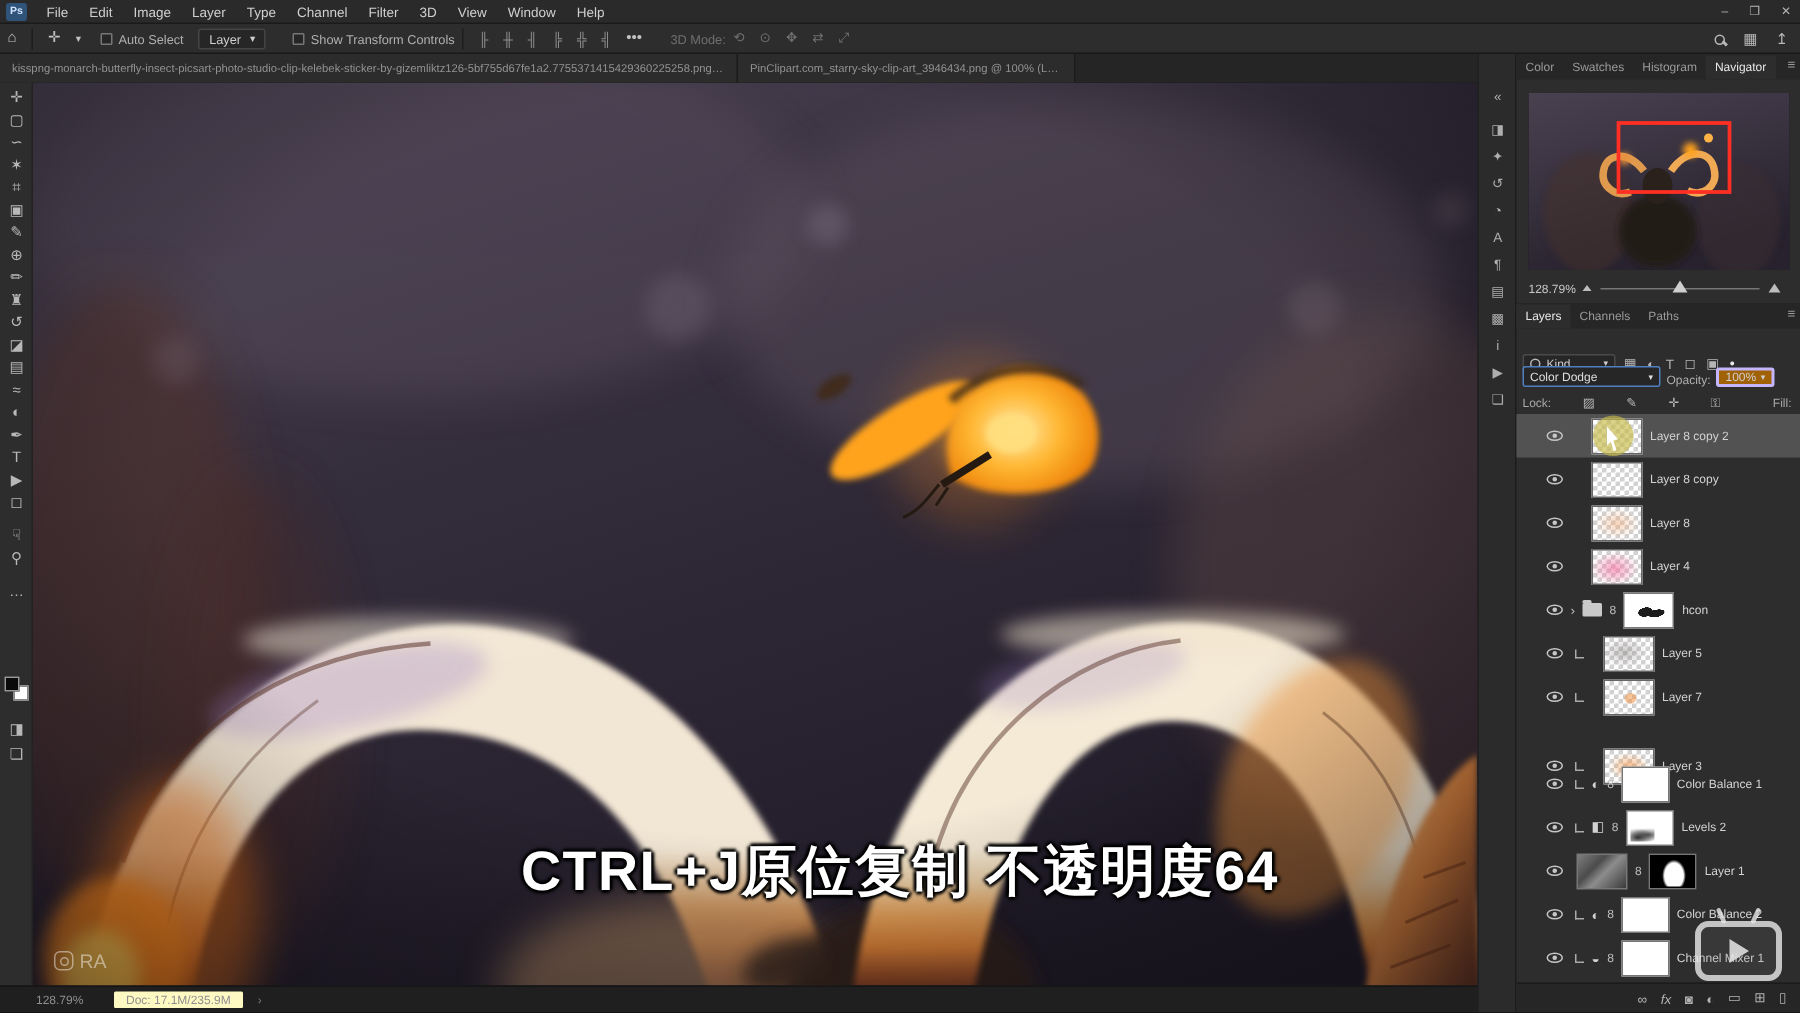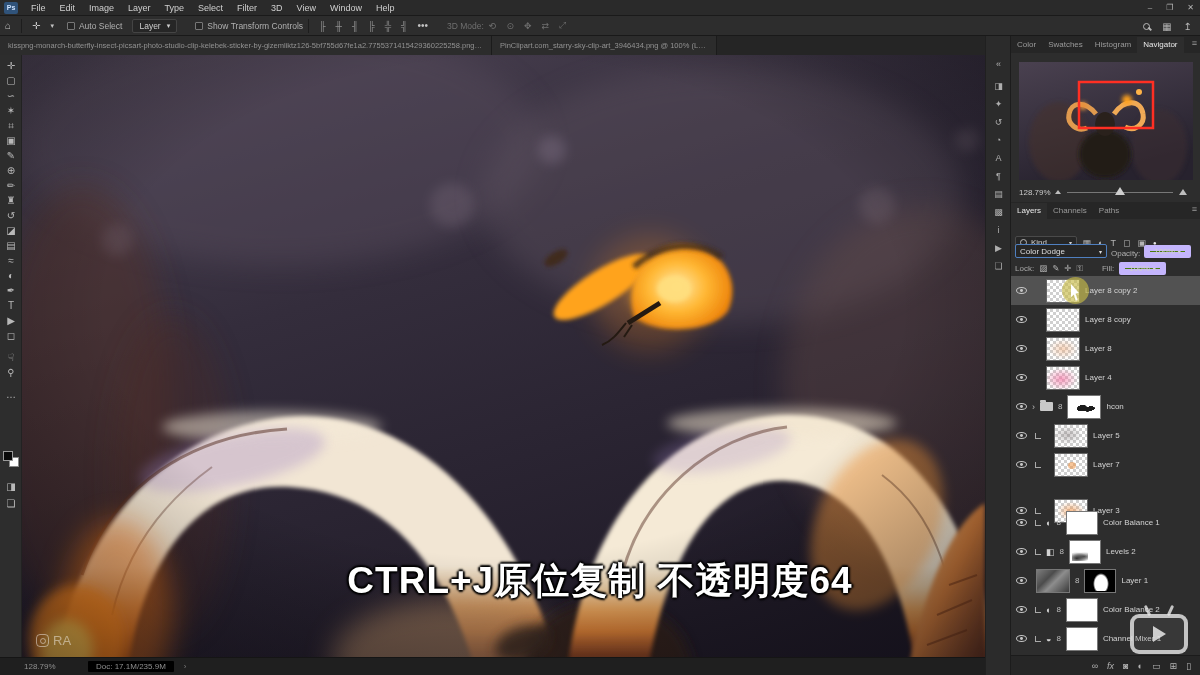--- a/index.html
+++ b/index.html
@@ -57,26 +57,26 @@
   .mtn{display:inline-block;width:0;height:0;border-left:4px solid transparent;border-right:4px solid transparent;border-bottom:6px solid #bdbdbd;}
   .mtn.small{border-left-width:3px;border-right-width:3px;border-bottom-width:4px;}
   #navtrack{position:absolute;left:56px;top:8px;width:106px;height:1px;background:#777;}
   #navknob{position:absolute;left:104px;top:3px;width:0;height:0;border-left:5px solid transparent;border-right:5px solid transparent;border-bottom:8px solid #cfcfcf;}
   
   #filterrow{position:absolute;left:4px;top:186px;width:182px;height:17px;display:flex;align-items:center;gap:4px;margin-top:12px;}
   .mini-select{display:flex;align-items:center;gap:4px;background:#262626;border:1px solid #4a4a4a;border-radius:2px;height:14px;padding:0 4px;font-size:8px;color:#cfcfcf;}
   .frico{color:#b5b5b5;font-size:9px;padding:0 1.5px;}
   #blendrow{position:absolute;left:4px;top:206px;width:182px;height:16px;display:flex;align-items:flex-end;gap:4px;color:#b0b0b0;font-size:8px;}
   #blendsel{display:flex;align-items:center;justify-content:space-between;width:92px;height:14px;background:#262626;border:1px solid #4f7fbf;border-radius:2px;padding:0 4px;font-size:8px;color:#dedede;}
-  .valsel{display:flex;align-items:center;gap:3px;background:#4d7c0f;border:6px solid #c4b5fd;border-radius:2px;height:13px;padding:0 4px;font-size:8px;color:#cfcfcf;}
-  #lockrow{position:absolute;left:4px;top:224px;width:182px;height:16px;display:flex;align-items:center;gap:5px;color:#a8a8a8;font-size:8px;}
+  .valsel{display:flex;align-items:center;gap:3px;background:#a16207;border:2px solid #c4b5fd;border-radius:2px;height:13px;padding:0 4px;font-size:8px;color:#cfcfcf;}
+  #lockrow{position:absolute;left:4px;top:224px;width:182px;height:16px;display:flex;align-items:center;gap:21px;color:#a8a8a8;font-size:8px;}
   .lockico{color:#b5b5b5;font-size:8.5px;}
   
   #layerlist{position:absolute;left:0;top:240px;width:190px;height:377px;}
-  .lrow{position:absolute;left:0;width:190px;height:29px;display:flex;align-items:center;padding-left:5px;gap:5px;}
+  .lrow{position:absolute;left:0;width:190px;height:29px;display:flex;align-items:center;padding-left:20px;gap:5px;}
   .lrow.selected{background:#525252;}
   .eye{width:11px;height:7px;border:1px solid #c5c5c5;border-radius:50%;position:relative;flex:none;}
   .eye::after{content:"";position:absolute;left:3.2px;top:1.4px;width:2.8px;height:2.8px;border-radius:50%;background:#c5c5c5;}
   .clip{width:6px;height:6px;border-left:1px solid #aaa;border-bottom:1px solid #aaa;flex:none;margin-left:3px;}
   .thumb{width:34px;height:24px;flex:none;border:1px solid #666;position:relative;
     background-image:linear-gradient(45deg,#cfcfcf 25%,transparent 25%,transparent 75%,#cfcfcf 75%),linear-gradient(45deg,#cfcfcf 25%,transparent 25%,transparent 75%,#cfcfcf 75%);
     background-size:6px 6px;background-position:0 0,3px 3px;background-color:#fff;}
   .thumb.warm::after{content:"";position:absolute;inset:0;background:radial-gradient(ellipse at 50% 50%,rgba(240,170,120,.5),transparent 65%);}
   .thumb.pink::after{content:"";position:absolute;inset:0;background:radial-gradient(ellipse at 45% 55%,rgba(244,110,160,.65),transparent 65%);}
   .thumb.orange::after{content:"";position:absolute;inset:0;background:radial-gradient(ellipse at 50% 50%,rgba(240,140,60,.6),transparent 60%);}
@@ -94,21 +94,21 @@
   .folder::before{content:"";position:absolute;left:0;top:-2px;width:6px;height:2px;background:#c9c9c9;border-radius:1px 1px 0 0;}
   .adjico{color:#d2d2d2;font-size:9px;flex:none;}
   .chain{color:#bdbdbd;font-size:8px;flex:none;}
   .expand{color:#bdbdbd;font-size:9px;flex:none;}
   .lname{color:#d2d2d2;font-size:8px;white-space:nowrap;overflow:hidden;}
   #layersbottom{position:absolute;left:0;top:619px;width:190px;height:20px;background:#262626;border-top:1px solid #1b1b1b;display:flex;align-items:center;justify-content:flex-end;gap:9px;padding-right:10px;}
   .bico{color:#b2b2b2;font-size:9px;}
   
   #statusbar{position:absolute;left:0;top:657px;width:985px;height:18px;background:#1f1f1f;border-top:1px solid #151515;display:flex;align-items:center;gap:0;color:#8f8f8f;font-size:8px;z-index:25;}
   #statuszoom{margin-left:24px;width:52px;}
-  #statusdoc{margin-left:12px;background:#000000;padding:1px 8px;border-radius:1px;}
+  #statusdoc{margin-left:0;background:#fef9c3;padding:1px 8px;border-radius:1px;}
   #statuschev{margin-left:10px;color:#7a7a7a;}
   
   #tvwm{position:absolute;left:1130px;top:614px;width:58px;height:40px;border:4px solid rgba(232,232,232,.8);border-radius:9px;z-index:40;background:rgba(120,120,120,.15);}
   #tvwm::before{content:"";position:absolute;left:12px;top:-13px;width:3px;height:11px;background:rgba(232,232,232,.8);transform:rotate(-25deg);border-radius:2px;}
   #tvwm::after{content:"";position:absolute;right:12px;top:-13px;width:3px;height:11px;background:rgba(232,232,232,.8);transform:rotate(25deg);border-radius:2px;}
   #tvplay{position:absolute;left:19px;top:8px;width:0;height:0;border-top:8px solid transparent;border-bottom:8px solid transparent;border-left:13px solid rgba(232,232,232,.85);}
   
   #curhl{position:absolute;left:1062px;top:277px;width:27px;height:27px;border-radius:50%;background:rgba(198,186,70,.65);z-index:45;}
   #curarrow{position:absolute;left:1071px;top:284px;width:12px;height:17px;background:#fff;z-index:46;
     clip-path:polygon(0 0,0 78%,24% 62%,40% 100%,55% 93%,38% 57%,64% 52%);filter:drop-shadow(0 0 1px #000);}
@@ -118,21 +118,21 @@
 
 <div id="app">
 
   <div id="menubar">
     <div id="pslogo">Ps</div>
     <span class="menu-item">File</span>
     <span class="menu-item">Edit</span>
     <span class="menu-item">Image</span>
     <span class="menu-item">Layer</span>
     <span class="menu-item">Type</span>
-    <span class="menu-item">Select</span>
+    <span class="menu-item">Channel</span>
     <span class="menu-item">Filter</span>
     <span class="menu-item">3D</span>
     <span class="menu-item">View</span>
     <span class="menu-item">Window</span>
     <span class="menu-item">Help</span>
     <div id="winctrl">
       <span>–</span>
       <span>❐</span>
       <span>✕</span>
     </div>

